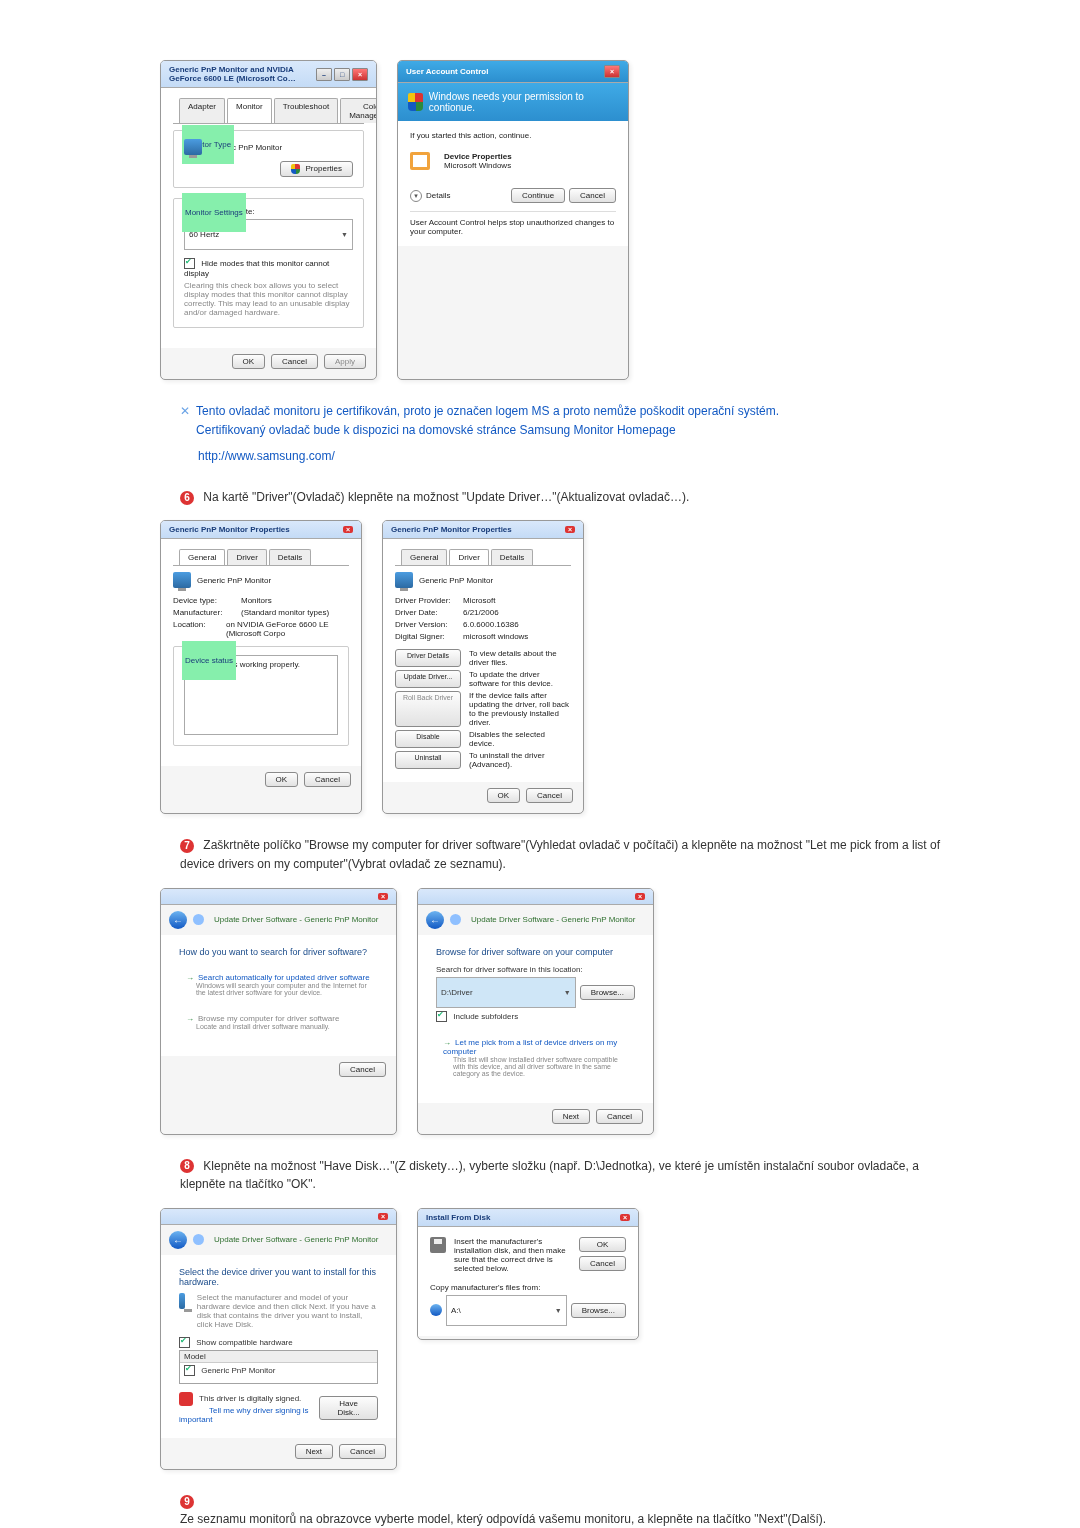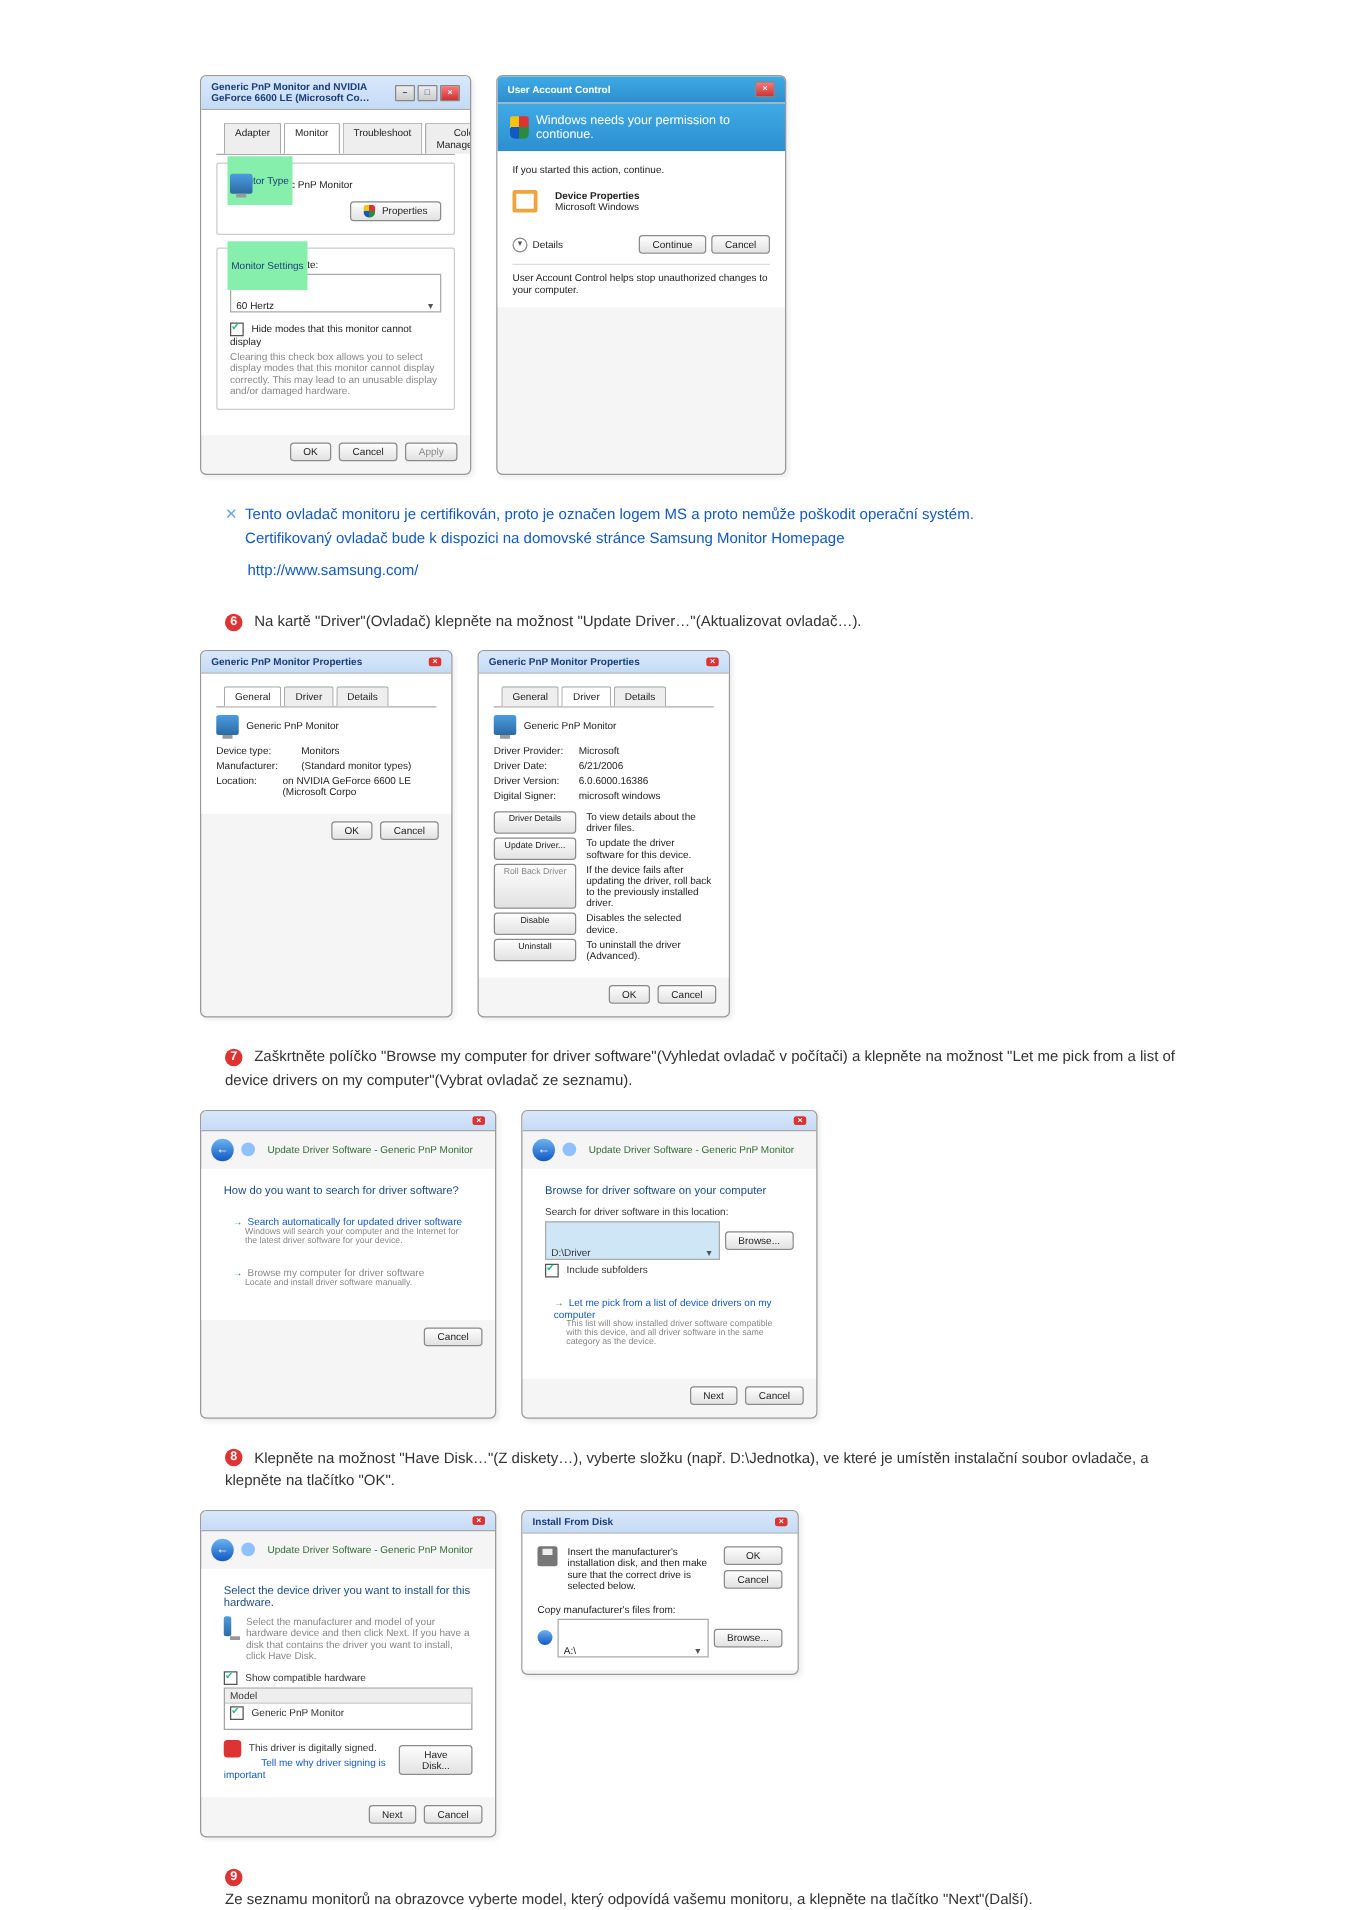--- a/index.html
+++ b/index.html
@@ -42,21 +42,21 @@
   .group-label { position:absolute; top:-6px; left:8px; background:#86efac; padding:15px 3px; color:#1a3d7a; font-size:8px; }
   .btn {
     display:inline-block; background: linear-gradient(#fdfdfd,#e2e2e2);
     border:1px solid #8a8a8a; border-radius:3px; padding:2px 10px; font-size:8px;
     color:#222; text-align:center;
   }
   .btn-row { display:flex; gap:6px; justify-content:flex-end; padding: 6px 10px 10px; }
   .tabs { display:flex; border-bottom:1px solid #aaa; padding-left:6px; margin-bottom:6px;text-align:center; }
   .tab { padding:3px 8px; border:1px solid #aaa; border-bottom:none; border-radius:2px 2px 0 0; margin-right:2px; background:#eee; font-size:8px; }
   .tab.active { background:#fff; }
-  .small-input { border:1px solid #aaa; width:100%; height:31px; background:#fff; font-size:8px; display:flex; align-items:flex-end; padding:0 4px; box-sizing:border-box; justify-content:space-between; }
+  .small-input { border:1px solid #aaa; width:100%; height:31px; background:#fff; font-size:8px; display:flex; align-items:center; padding:0 4px; box-sizing:border-box; justify-content:space-between; }
   .chev { font-size:7px; color:#555; }
   .checkbox { display:inline-block; width:9px; height:9px; border:1px solid #555; background:#fff; vertical-align:middle; margin-right:4px; position:relative; }
   .checkbox.checked::after { content:"✔"; position:absolute; top:-2px; left:0; font-size:8px; color:#2b7; }
   .dim { color:#888; }
   .link { color:#1259c3; }
   .note-icon { display:inline-block; width:11px; height:11px; background:#8fc0ff; border-radius:50%; vertical-align:middle; margin-right:4px; }
   .step-num { display:inline-block; width:14px; height:14px; border-radius:50%; background:#d33; color:#fff; font-size:10px; font-weight:bold; text-align:center; line-height:14px; vertical-align:middle; margin-right:6px; }
   .para { font-size:12px; color:#333; line-height:1.55; margin: 22px 20px 14px 20px; }
   .x-icon { color:#6aa3e6; font-size:12px; margin-right:6px; }
   .shield { display:inline-block; width:16px; height:18px; background: conic-gradient(#d33 0 25%, #2b8a3e 0 50%, #1259c3 0 75%, #f1c40f 0 100%); border-radius:2px 2px 4px 4px; vertical-align:middle; margin-right:6px; }
@@ -212,20 +212,26 @@
             <span>Monitors</span>
           </div>
         <div class="driver-row">
             <span class="lbl">Manufacturer:</span>
             <span>(Standard monitor types)</span>
           </div>
         <div class="driver-row">
             <span class="lbl">Location:</span>
             <span>on NVIDIA GeForce 6600 LE (Microsoft Corpo</span>
           </div>
+        <div class="group" style="margin-top:8px;">
+          <span class="group-label">Device status</span>
+          <div class="textbox" style="padding:4px;font-size:8px;">
+            <span>This device is working properly.</span>
+          </div>
+        </div>
       </div>
       <div class="btn-row">
         <span class="btn">OK</span>
         <span class="btn">Cancel</span>
       </div>
     </div>
 
     <div class="dialog" style="width:200px;">
       <div class="titlebar">
         <span>Generic PnP Monitor Properties</span>

